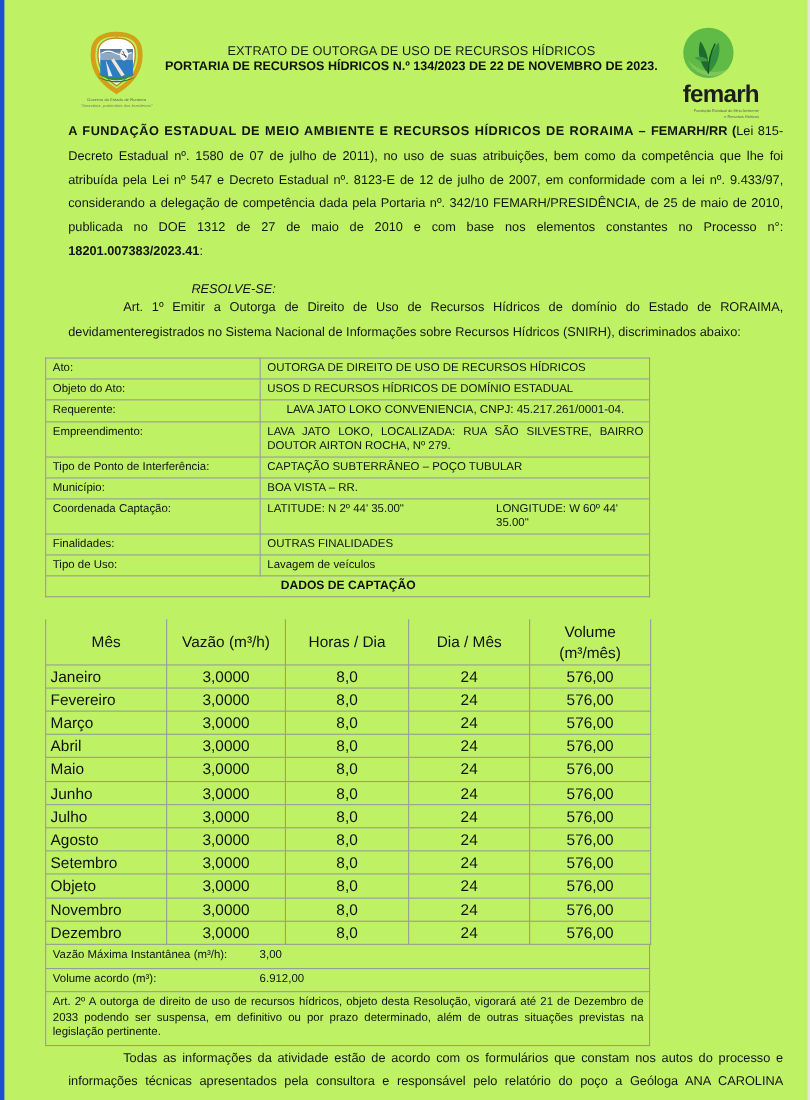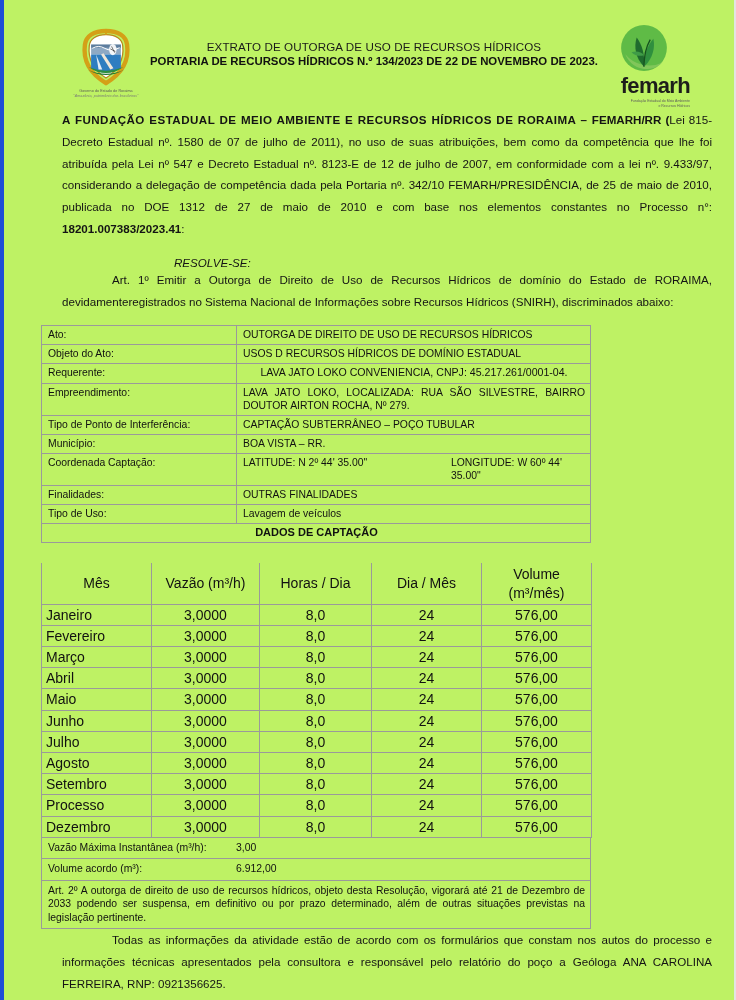--- a/index.html
+++ b/index.html
@@ -394,21 +394,28 @@
             <td class="n">576,00</td>
           </tr>
           <tr>
             <td class="m">Setembro</td>
             <td class="n">3,0000</td>
             <td class="n">8,0</td>
             <td class="n">24</td>
             <td class="n">576,00</td>
           </tr>
           <tr>
-            <td class="m">Processo</td>
+            <td class="m">Objeto</td>
+            <td class="n">3,0000</td>
+            <td class="n">8,0</td>
+            <td class="n">24</td>
+            <td class="n">576,00</td>
+          </tr>
+          <tr>
+            <td class="m">Novembro</td>
             <td class="n">3,0000</td>
             <td class="n">8,0</td>
             <td class="n">24</td>
             <td class="n">576,00</td>
           </tr>
           <tr>
             <td class="m">Dezembro</td>
             <td class="n">3,0000</td>
             <td class="n">8,0</td>
             <td class="n">24</td>

